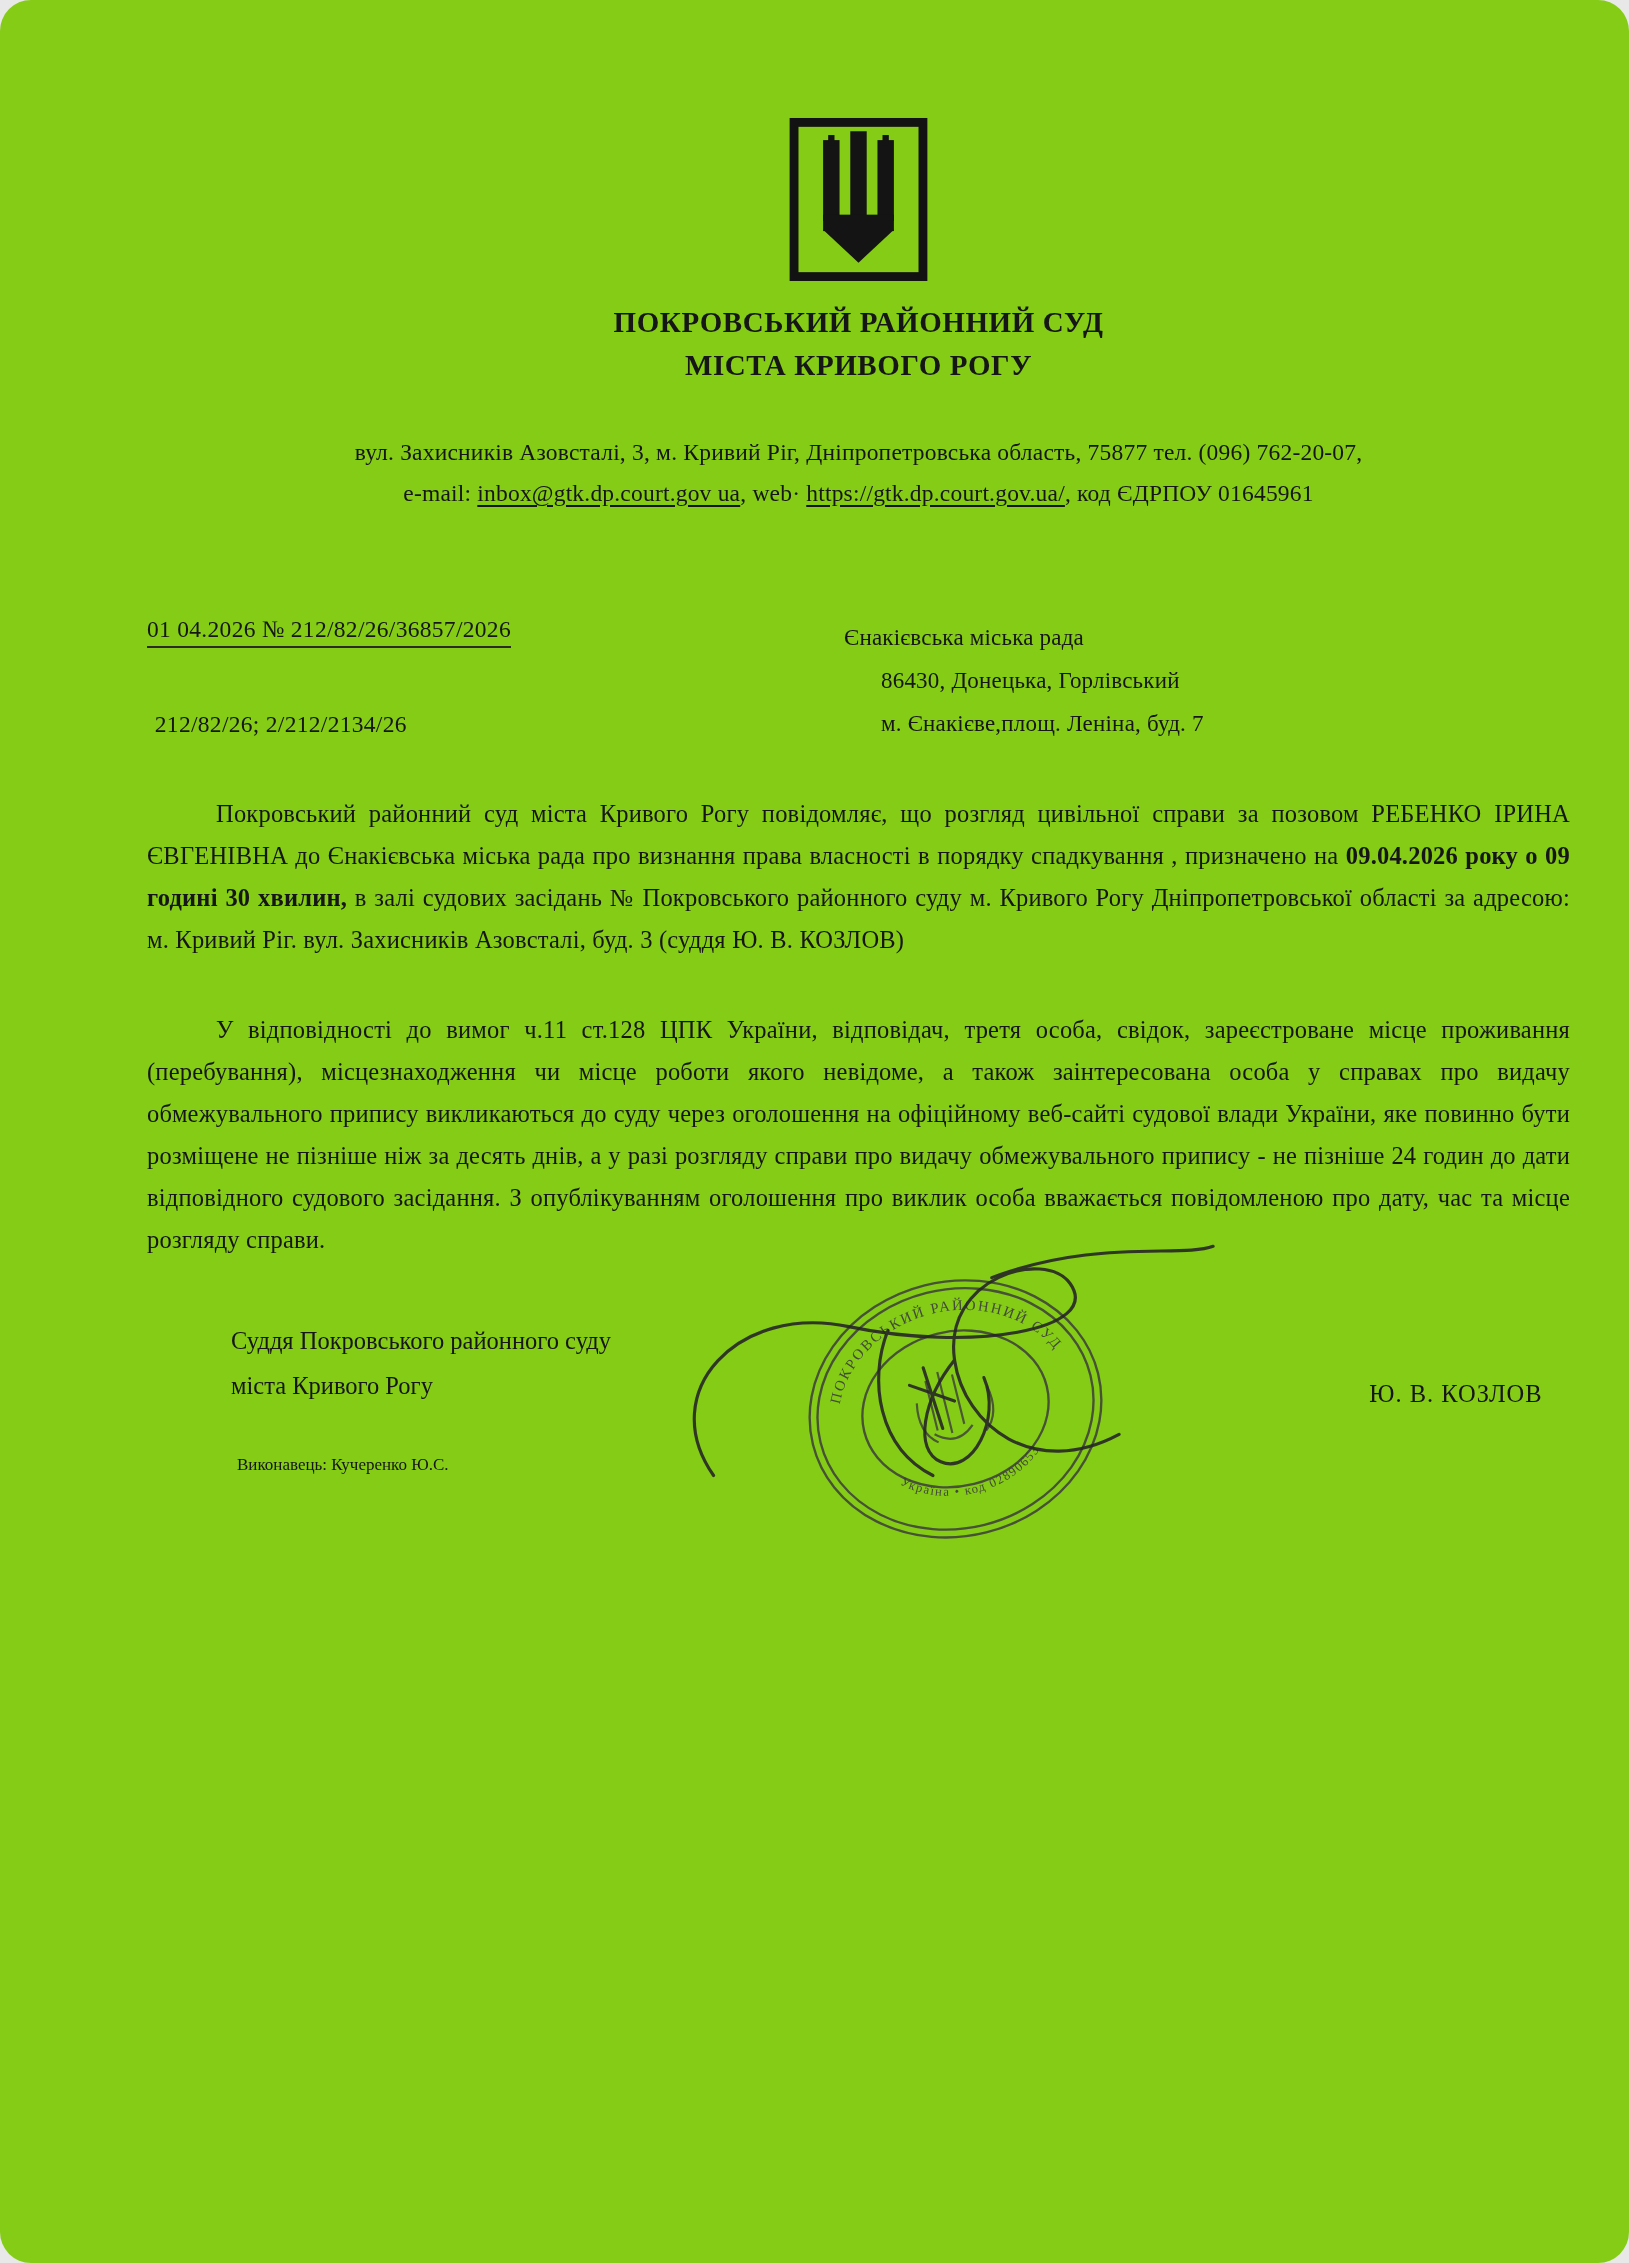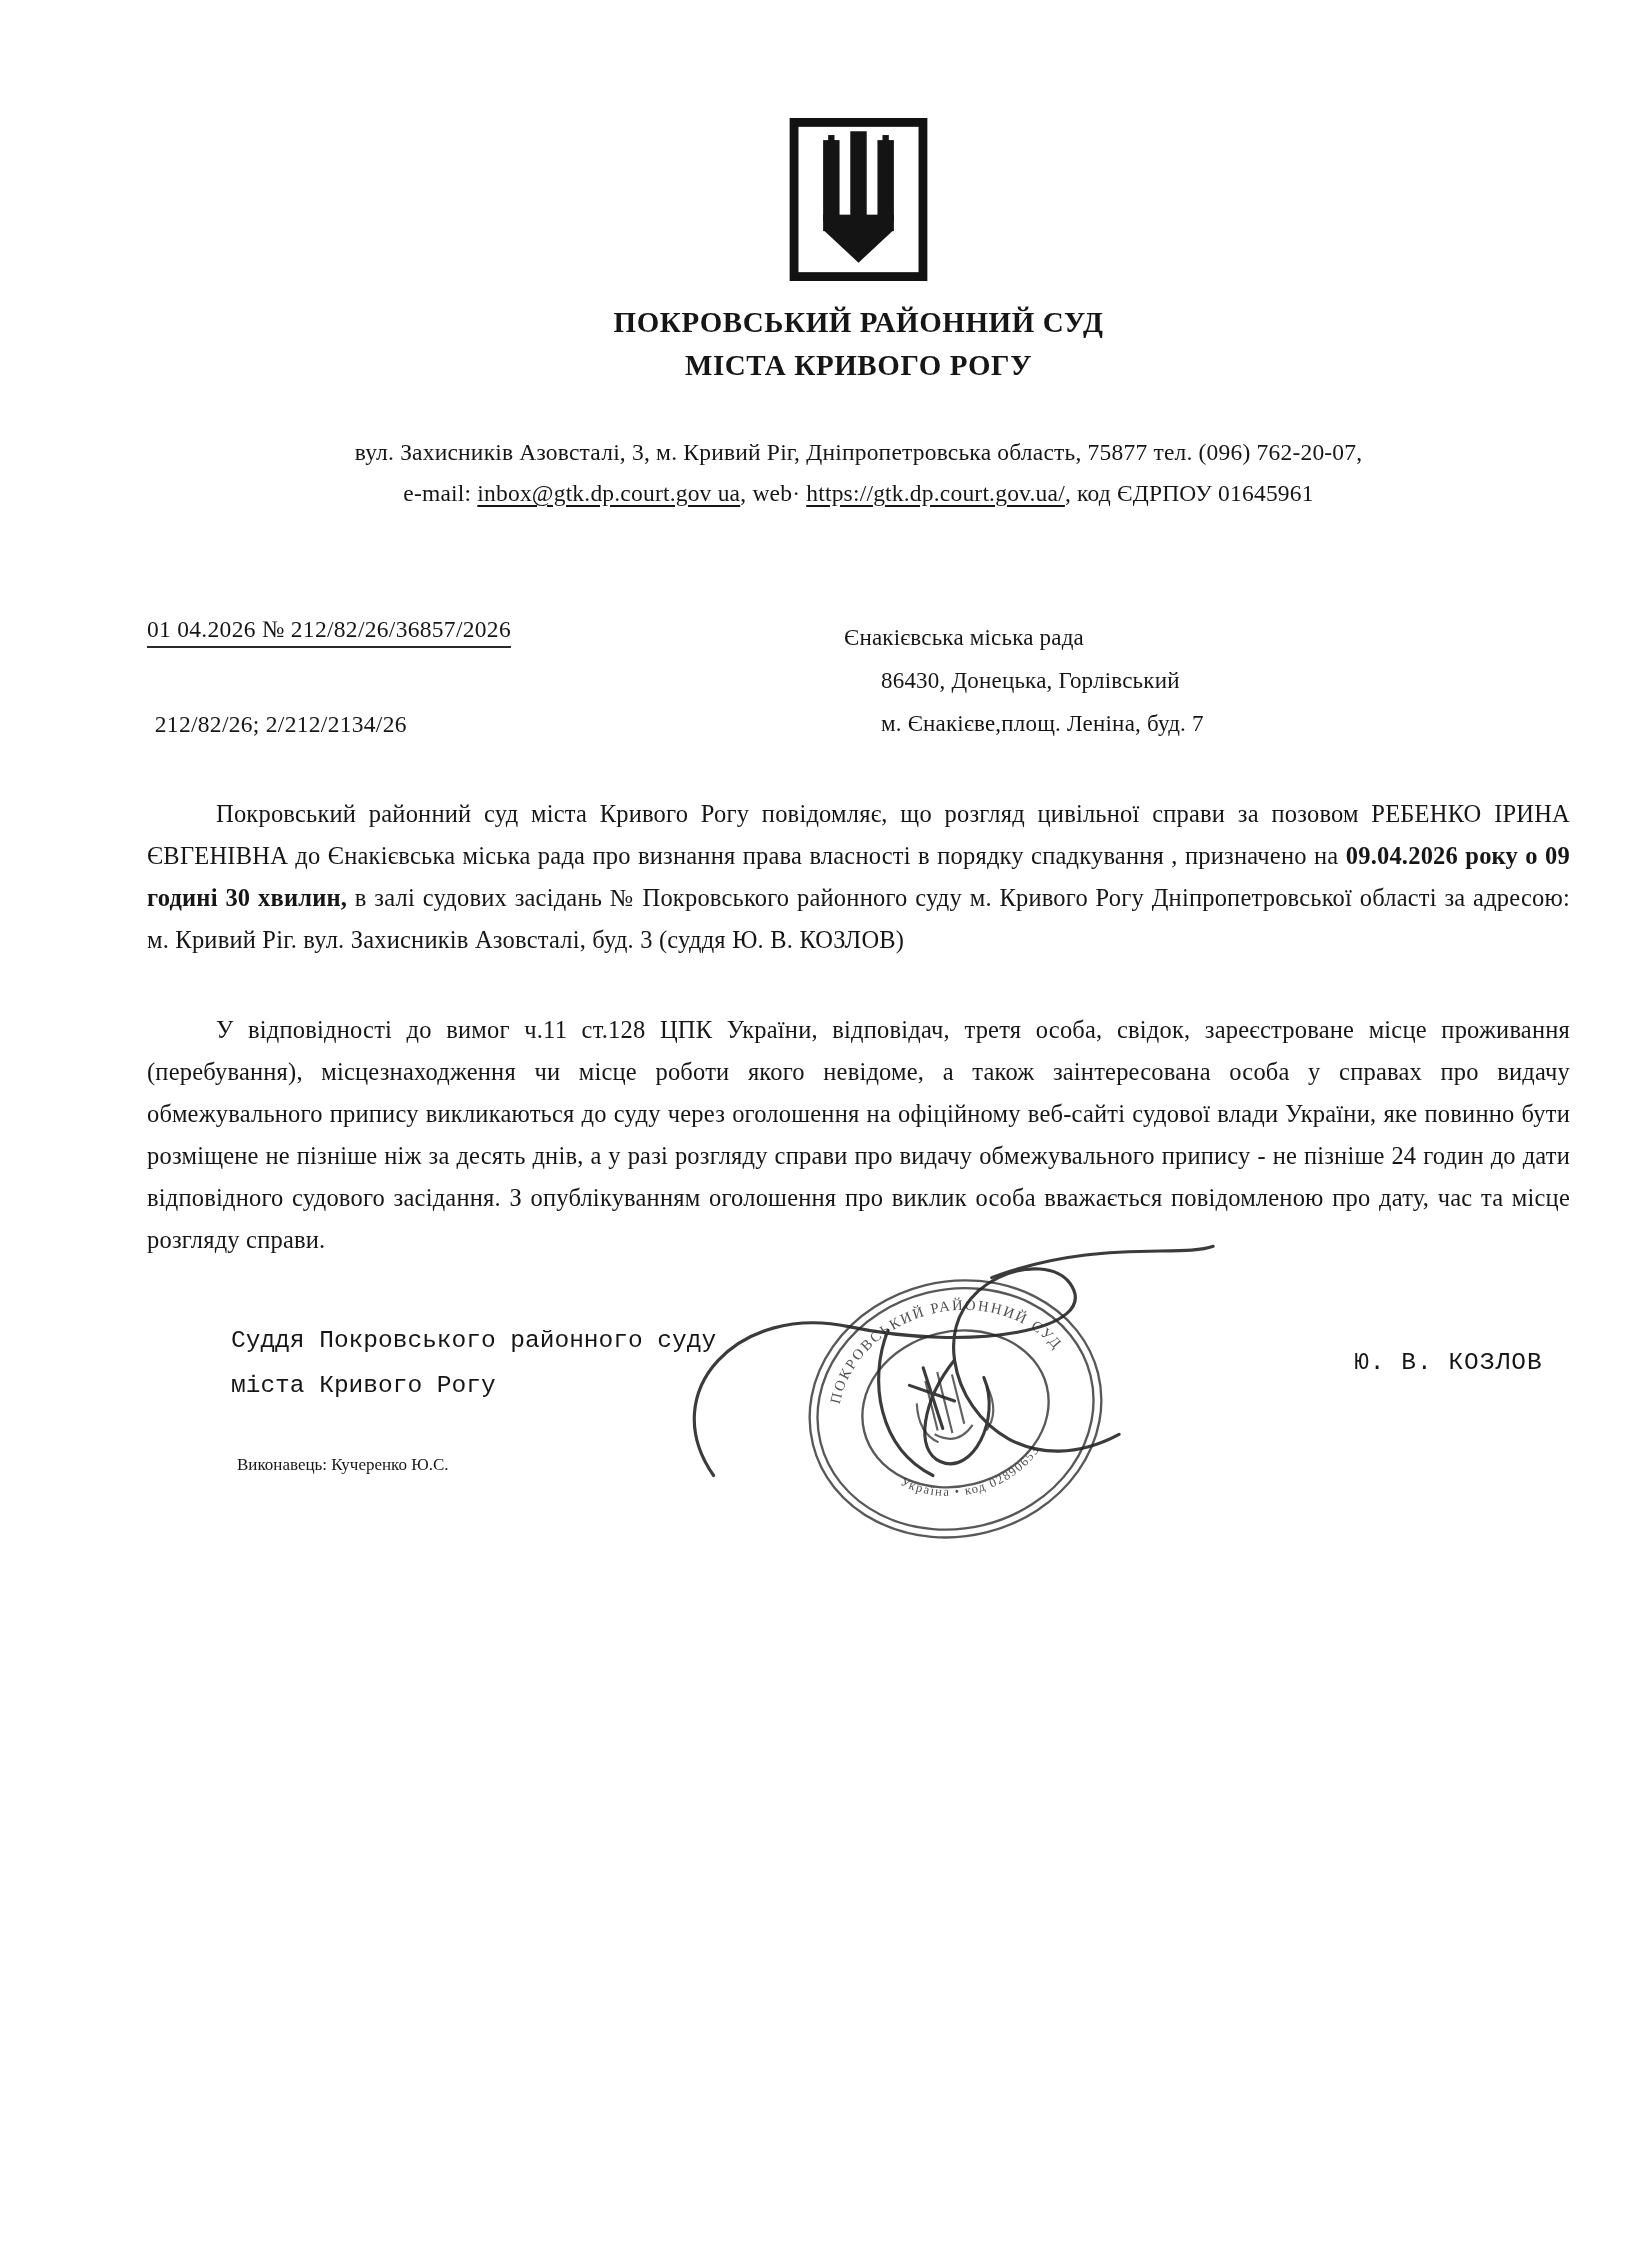--- a/index.html
+++ b/index.html
@@ -2,24 +2,25 @@
 <html><head>
 <meta charset="utf-8">
 <style>
   * { box-sizing: border-box; margin: 0; padding: 0; }
   html, body { background: #e8e8e8; }
   .page {
     position: relative;
     width: 1629px;
     height: 2263px;
     margin: 0 auto;
-    background: #ffffff;
+    background: #84cc16;
     color: #161616;
     font-family: "Liberation Serif", "DejaVu Serif", serif;
     overflow: hidden;
+    border-radius: 31px;
   }
   .content {
     padding: 116px 59px 0 147px;
   }
   
   .emblem {
     width: 139px;
     height: 167px;
     margin: 0 auto 17.6px auto;
   }
@@ -77,25 +78,24 @@
     line-height: 42px;
     text-align: justify;
     letter-spacing: 0.2px;
   }
   .body-text p { text-indent: 69px; margin-top: 48px; }
   .b { font-weight: bold; }
   
   .sig-row {
     display: flex;
     justify-content: space-between;
-    align-items: center;
+    align-items: flex-end;
     margin-top: 57px;
     padding-left: 84px;
     padding-right: 27.4px;
-    font-family: Liberation Mono, monospace;
   }
   .sig-left {
     font-size: 24.5px;
     line-height: 45px;
   }
   .sig-name {
     font-size: 24.5px;
     letter-spacing: 1px;
   }
   .executor {

